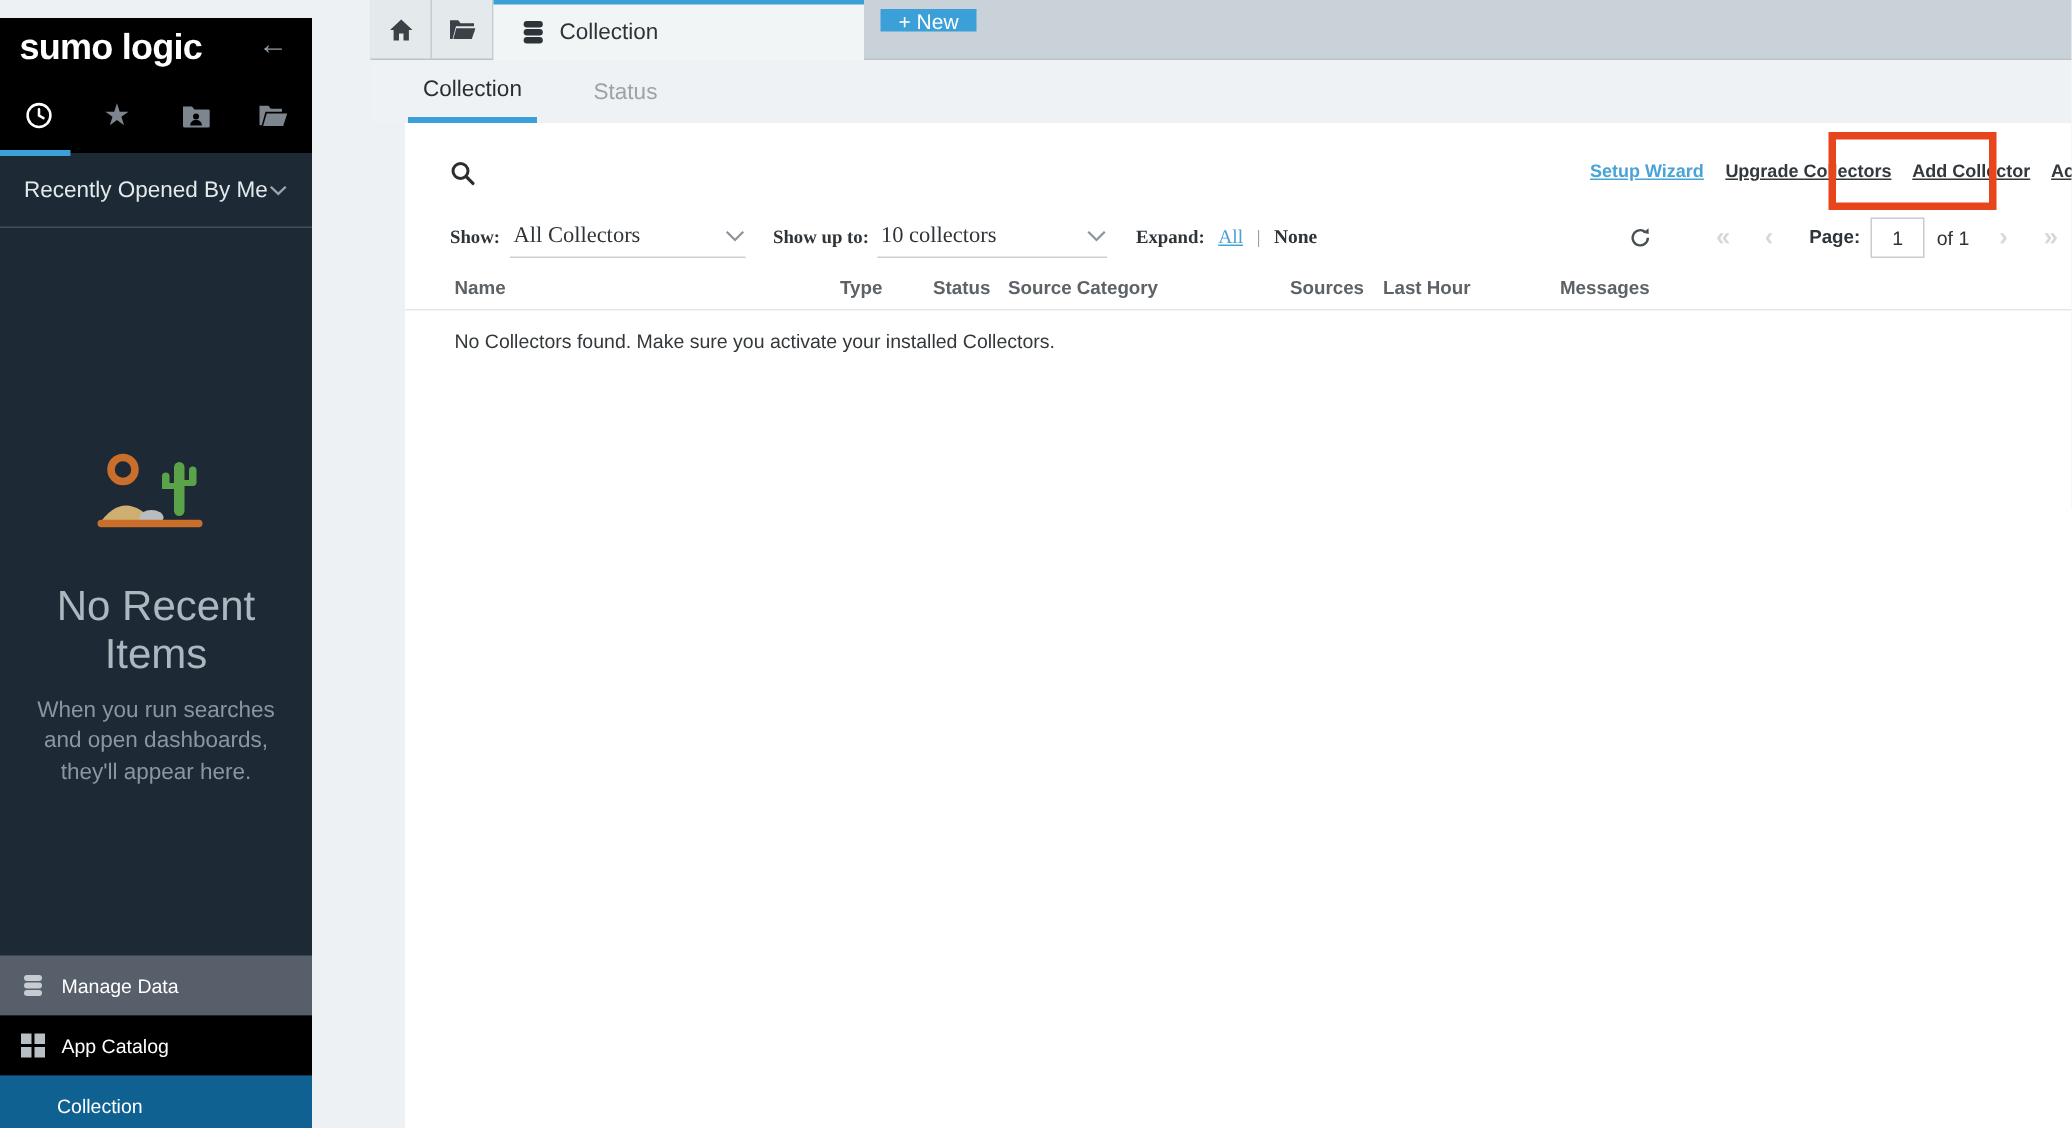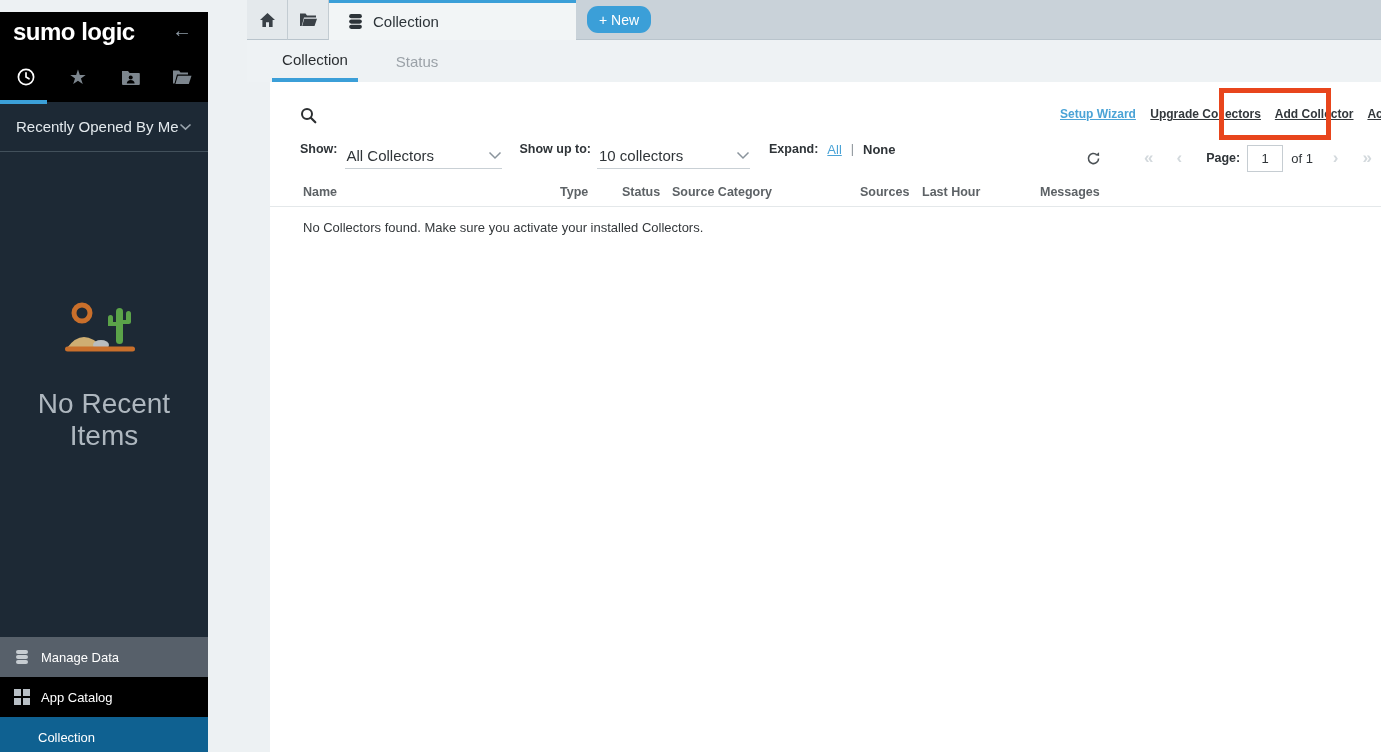--- a/index.html
+++ b/index.html
@@ -27,35 +27,35 @@
   .bm-collection { background:#0f6191; padding-left:38px; }
   .grid-icon { display:grid; grid-template-columns:7px 7px; grid-template-rows:7px 7px; gap:2px; }
   .grid-icon i { background:#b8bfc5; }
 
   
   .main { position:absolute; left:247px; top:0; right:0; bottom:0; background:#edf1f3; }
   .top-strip { height:40px; display:flex; background:#c9d2d9; }
   .icon-btn { width:41px; height:40px; background:#e4e9ec; border-right:1px solid #c3ccd2; border-bottom:1px solid #b9c4cc; display:flex; align-items:center; justify-content:center; cursor:pointer; }
   .browser-tab { width:247px; background:#f2f5f6; border-top:3px solid #3b9fd8; display:flex; align-items:center; padding-left:18px; gap:9px; font-size:15px; color:#2d3439; cursor:pointer; }
   .strip-rest { flex:1; background:#c9d2d9; border-bottom:1px solid #b9c4cc; display:flex; align-items:flex-start; }
-  .new-btn { margin:6px 0 0 11px; height:27px; padding:0 12px; background:#3b9fd8; border:none; border-radius:11px; color:#fff; font-size:14px; font-family:inherit; cursor:pointer; }
+  .new-btn { margin:6px 0 0 11px; height:15px; padding:0 12px; background:#3b9fd8; border:none; border-radius:0; color:#fff; font-size:14px; font-family:inherit; cursor:pointer; }
   .tab-row { height:42px; background:#eef2f4; display:flex; padding-left:25px; }
   .sec-tab { height:42px; display:flex; align-items:center; justify-content:center; font-size:15px; cursor:pointer; }
   .sec-tab.active { width:86px; color:#2a2e31; border-bottom:4px solid #3b9fd8; }
   .sec-tab.inactive { width:60px; margin-left:29px; color:#9ba2a8; }
 
   .content { position:absolute; top:82px; left:23px; right:0; bottom:0; background:#fff; }
   .search-row { position:absolute; top:18px; left:30px; height:30px; display:flex; align-items:center; gap:13px; }
   .search-input { border:none; outline:none; width:620px; font-size:15px; font-family:inherit; color:#2f3438; background:transparent; }
   .search-input::placeholder { color:#9aa1a6; }
   .links-row { position:absolute; top:25px; left:790px; white-space:nowrap; font-size:12px; font-weight:700; }
   .links-row a { color:#33383c; text-decoration:underline; margin-right:11px; cursor:pointer;text-align:center; }
   .links-row a.blue { color:#4aa3d6; }
 
-  .controls-row { position:absolute; top:60px; left:30px; right:0; height:32px; display:flex; align-items:flex-start; font-size:12.5px; font-weight:700; color:#2f3438; }
+  .controls-row { position:absolute; top:60px; left:30px; right:0; height:32px; display:flex; align-items:center; font-size:12.5px; font-weight:700; color:#2f3438;font-family:Liberation Serif, serif; }
   .dropdown { display:flex; align-items:center; height:27px; border-bottom:1px solid #c9d0d5; font-size:15px; font-weight:400; color:#2f3438; cursor:pointer; }
   .dropdown .dd-val { flex:1; padding-left:2px; }
   .dd-show { width:157px; margin-left:7px; }
   .dd-limit { width:153px; margin-left:6px; }
   .lbl-limit { margin-left:18px; }
   .lbl-expand { margin-left:19px; }
   .expand-all { margin-left:9px; color:#4aa3d6; text-decoration:underline; font-weight:400; font-size:13px; cursor:pointer; }
   .expand-sep { margin-left:9px; color:#8a9298; font-weight:400; }
   .expand-none { margin-left:9px; font-size:13px; cursor:pointer; }
 
@@ -137,20 +137,21 @@
         <rect x="45" y="15" width="5" height="11" rx="2.5" fill="#5ba349"></rect>
         <rect x="45" y="22" width="9" height="4" fill="#5ba349"></rect>
         <rect x="63" y="11" width="5" height="13" rx="2.5" fill="#5ba349"></rect>
         <rect x="57" y="20" width="9" height="4" fill="#5ba349"></rect>
         <path d="M4 48 Q20 26 40 48 Z" fill="#cfae72"></path>
         <ellipse cx="38" cy="45" rx="8" ry="5" fill="#b9bdbf"></ellipse>
         <rect x="2" y="46.5" width="70" height="5" rx="2.5" fill="#c96f2b"></rect>
       </svg>
     </span>
     <div class="empty-title">No Recent Items</div>
+    <div class="empty-desc">When you run searches and open dashboards, they'll appear here.</div>
   </div>
 
   <div class="bottom-menu">
     <div class="bm-item bm-managedata">
       <span>
         <svg width="16" height="16" viewBox="0 0 16 16">
             <rect x="2" y="1" width="12" height="4" rx="2" fill="#c6ccd1"></rect>
             <rect x="2" y="6" width="12" height="4" rx="2" fill="#c6ccd1"></rect>
             <rect x="2" y="11" width="12" height="4" rx="2" fill="#c6ccd1"></rect>
           </svg>

